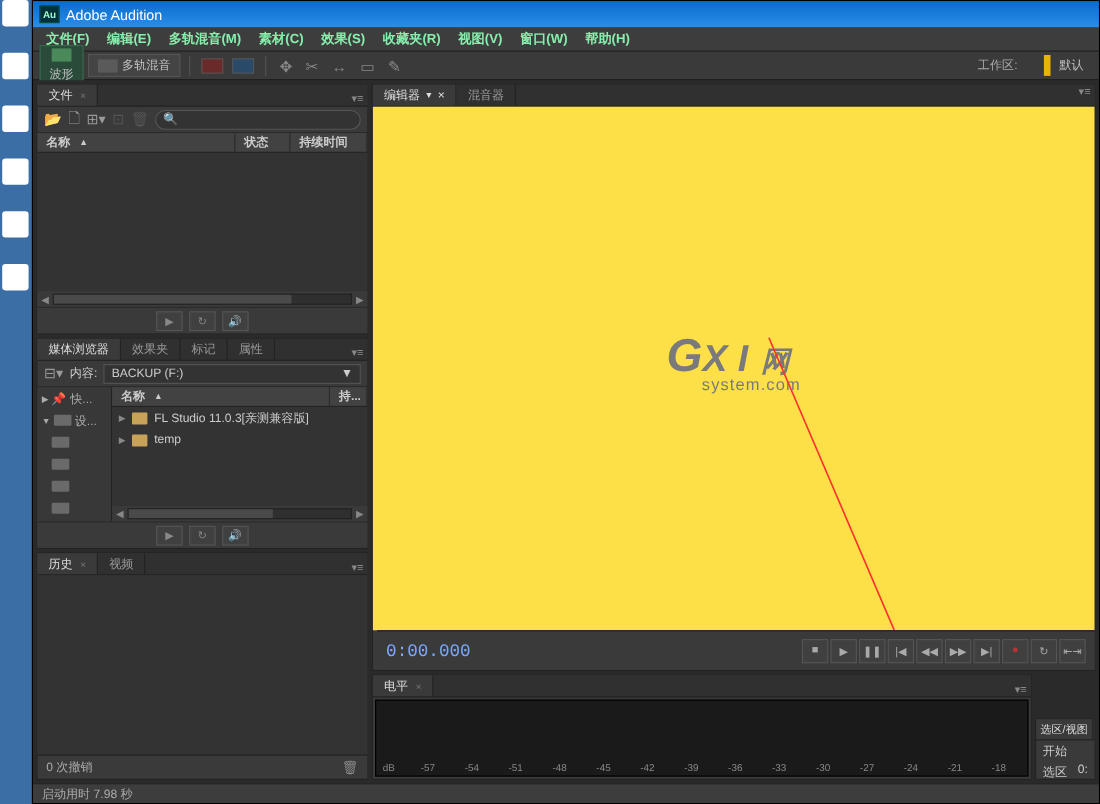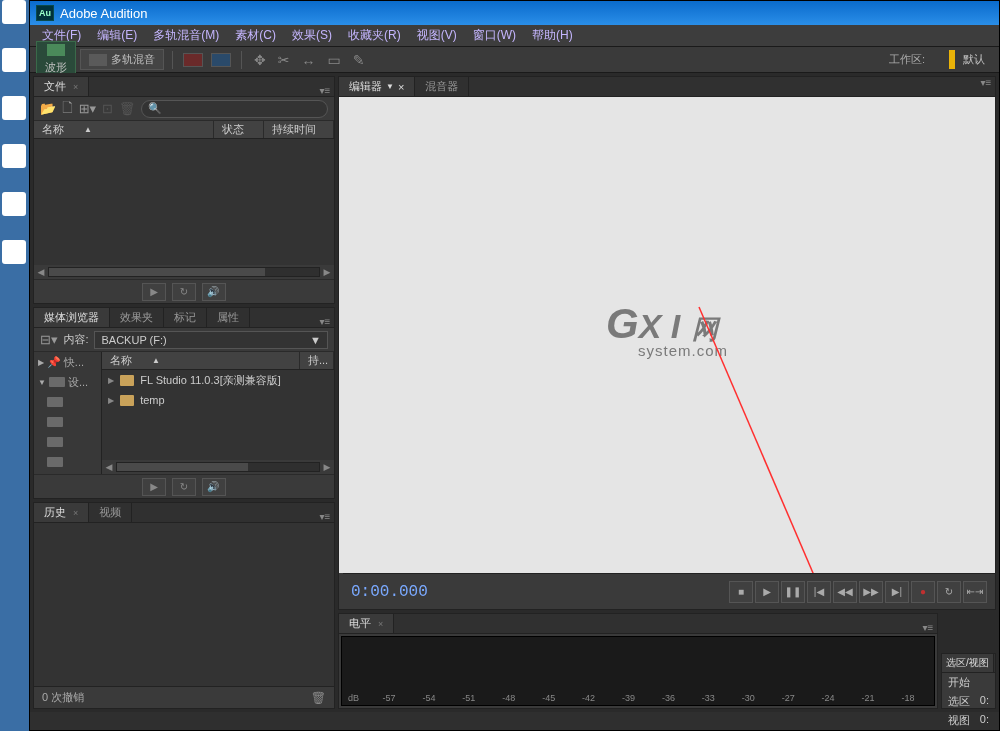--- a/index.html
+++ b/index.html
@@ -6,21 +6,21 @@
 body { background: #3a6ea5; width: 1000px; height: 731px; overflow: hidden; position: relative; }
 .desktop-icons { position: absolute; left: 0; top: 0; width: 30px; height: 731px; background: #3a6ea5; }
 .desktop-icon { width: 28px; height: 40px; display: flex; flex-direction: column; align-items: center; font-size: 9px; color: #fff; margin-bottom: 8px; }
 .desktop-icon .ico { width: 24px; height: 24px; background: #fff; border-radius: 3px; }
 
 .app-window { position: absolute; left: 29px; top: 0; right: 0; bottom: 0; background: #2f2f2f; border: 1px solid #000; }
 .titlebar { height: 24px; background: linear-gradient(to bottom, #0a6bcc, #2a8ee8); display: flex; align-items: center; padding: 0 6px; color: #fff; font-size: 13px; }
 .titlebar .app-icon { width: 18px; height: 16px; background: #00323b; color: #9affc9; font-size: 9px; font-weight: bold; display: flex; align-items: center; justify-content: center; margin-right: 6px; border: 1px solid #0a4a4a; }
 
 .menubar { height: 22px; background: #3d3d3d; display: flex; align-items: center; padding: 0 4px; border-bottom: 1px solid #1a1a1a; }
-.menubar .menu-item { color: #c4b5fd; font-size: 12px; padding: 0 8px; cursor: pointer; }
+.menubar .menu-item { color: #86efac; font-size: 12px; padding: 0 8px; cursor: pointer; font-weight: bold; }
 
 .toolbar { height: 26px; background: #3a3a3a; display: flex; align-items: center; padding: 0 6px; border-bottom: 1px solid #1a1a1a; gap: 4px; }
 .mode-btn { display: flex; align-items: center; gap: 4px; padding: 2px 8px; border: 1px solid #555; background: #444; color: #c0c0c0; font-size: 11px; cursor: pointer; }
 .mode-btn.active { background: #2a4a3a; border-color: #3a6a4a; flex-direction: column; }
 .mode-btn .micon { width: 18px; height: 12px; background: #5a5a5a; }
 .mode-btn.active .micon { background: #4a8a5a; }
 .tool-sep { width: 1px; height: 18px; background: #555; margin: 0 4px; }
 .tool-swatch { width: 20px; height: 14px; border: 1px solid #555; margin: 0 2px; }
 .tool-icon { color: #888; font-size: 14px; padding: 0 4px; cursor: pointer; }
 .workspace-label { margin-left: auto; color: #aaa; font-size: 11px; }
@@ -38,21 +38,21 @@
 .panel-flyout { margin-left: auto; width: 18px; text-align: center; color: #888; font-size: 10px; }
 
 .panel-toolbar { height: 24px; display: flex; align-items: center; padding: 0 6px; gap: 6px; border-bottom: 1px solid #2a2a2a; }
 .pt-icon { color: #999; font-size: 13px; cursor: pointer; }
 .pt-icon.disabled { color: #555; }
 .search-box { flex: 1; height: 18px; background: #333; border: 1px solid #555; border-radius: 9px; display: flex; align-items: center; padding: 0 6px; }
 .search-box input { background: transparent; border: none; color: #ccc; font-size: 11px; width: 100%; outline: none; }
 .search-box .mag { color: #888; font-size: 11px; margin-right: 4px; }
 
 .col-headers { height: 18px; display: flex; background: #424242; border-bottom: 1px solid #222; font-size: 11px; color: #ccc; }
-.col-h { padding: 2px 8px; border-right: 1px solid #2a2a2a; display: flex; align-items: center; gap: 20px; }
+.col-h { padding: 2px 8px; border-right: 1px solid #2a2a2a; display: flex; align-items: center; gap: 8px; font-weight: bold; }
 .sort-arrow { font-size: 8px; }
 
 .empty-list { flex: 1; background: #333; }
 .hscroll { height: 14px; background: #3a3a3a; display: flex; align-items: center; }
 .hscroll .arrow { width: 14px; text-align: center; color: #888; font-size: 9px; }
 .hscroll .track { flex: 1; height: 10px; background: #2f2f2f; border: 1px solid #222; position: relative; }
 .hscroll .thumb { position: absolute; left: 0; width: 30%; height: 100%; background: #4a4a4a; }
 
 .panel-footer { height: 24px; display: flex; align-items: center; justify-content: center; gap: 6px; background: #3a3a3a; border-top: 1px solid #2a2a2a; }
 .fbtn { width: 24px; height: 18px; border: 1px solid #555; background: #404040; color: #888; display: flex; align-items: center; justify-content: center; font-size: 10px; cursor: pointer; }
@@ -77,21 +77,21 @@
 .history-body { flex: 1; background: #333; }
 .history-footer { height: 22px; display: flex; align-items: center; justify-content: space-between; padding: 0 8px; font-size: 11px; color: #aaa; border-top: 1px solid #222; }
 .trash { color: #888; font-size: 12px; }
 
 
 .editor-panel { flex: 1; position: relative; }
 .editor-tabs { height: 20px; display: flex; background: #303030; border-bottom: 1px solid #222; }
 .editor-tab { padding: 2px 10px; font-size: 11px; color: #ddd; background: #3a3a3a; display: flex; align-items: center; gap: 4px; border-right: 1px solid #222; cursor: pointer; }
 .editor-tab.inactive { background: #303030; color: #999; }
 .editor-tab .dd { font-size: 8px; }
-.editor-body { position: absolute; top: 20px; left: 0; right: 0; bottom: 36px; background: #e5e5e5; }
+.editor-body { position: absolute; top: 20px; left: 0; right: 0; bottom: 36px; background: #fde047; }
 .watermark { position: absolute; left: 50%; top: 50%; transform: translate(-50%, -60%); color: #7a7a7a; font-family: Georgia, serif; text-align: left; pointer-events: none; }
 .watermark .big { font-size: 42px; font-style: italic; font-weight: bold; }
 .watermark .big .x { font-size: 34px; }
 .watermark .sm { font-size: 15px; letter-spacing: 1px; margin-top: -6px; margin-left: 32px; }
 .arrow-line { position: absolute; pointer-events: none; }
 
 .transport-bar { position: absolute; bottom: 0; left: 4px; right: 0; height: 36px; display: flex; align-items: center; padding: 0 8px; background: #3a3a3a; border-top: 1px solid #222; }
 .timecode { color: #7aa9ff; font-size: 16px; font-family: "Courier New", monospace; }
 .transport-btns { margin-left: auto; display: flex; gap: 2px; }
 .tbtn { width: 24px; height: 22px; border: 1px solid #555; background: #404040; color: #aaa; display: flex; align-items: center; justify-content: center; font-size: 10px; cursor: pointer; }
@@ -407,14 +407,17 @@
               <span>视图</span>
               <span>0:</span>
             </div>
         </div>
       </div>
 
     </div>
 
   </div>
 
+  <div class="statusbar">
+    <span>启动用时 7.98 秒</span>
+  </div>
 
 </div>
 
 </body></html>

